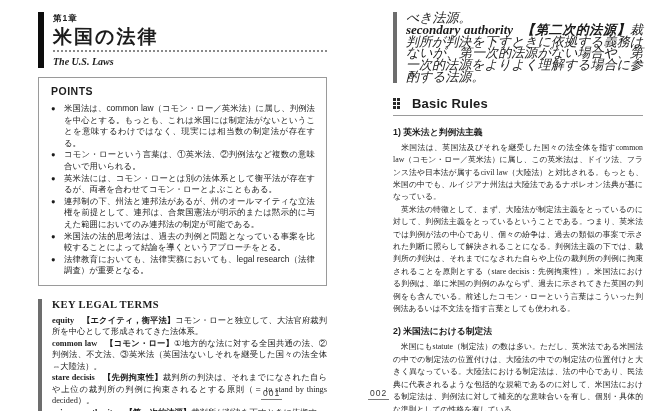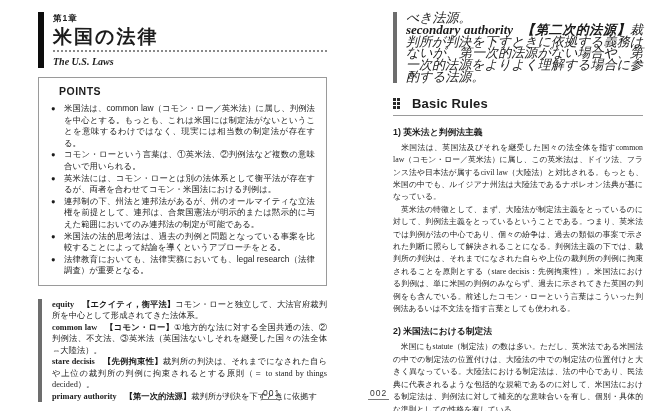--- a/index.html
+++ b/index.html
@@ -16,21 +16,21 @@
   .chapter-header{display:flex;}
   .chapter-bar{width:6px;background:#0d0d0d;margin-right:9px;flex:0 0 6px;height:56px;}
   .chapter-text{flex:1;}
   .chapter-label{font-size:8.5px;font-weight:bold;letter-spacing:1px;margin-top:1px;}
   .chapter-title{font-size:19px;font-weight:bold;letter-spacing:2px;margin:1px 0 3px;line-height:21px;}
   .title-divider{border-top:2px dotted #8a8a8a;margin:1px 0 4px;}
   .chapter-subtitle{font-family:"Liberation Serif",serif;font-style:italic;font-weight:bold;font-size:10px;}
 
   
   .points-box{margin-top:9px;border:1px solid #9a9a9a;padding:7px 11px 8px 12px;background:#fff;}
-  .points-heading{font-size:10.5px;font-weight:bold;letter-spacing:.5px;margin:0 8px 6px;}
+  .points-heading{font-size:10.5px;font-weight:bold;letter-spacing:.5px;margin:0 0 6px;}
   .points-list{list-style:none;margin:0;padding:0;}
   .points-list li{position:relative;padding-left:13px;font-size:8.4px;line-height:11.6px;text-align:justify;}
   .blt{position:absolute;left:0;top:0;font-size:7.5px;line-height:11.6px;}
 
   
   .terms-section{margin-top:13px;border-left:4px solid #6d6d6d;padding-left:10px;}
   .terms-heading{font-family:"Liberation Serif",serif;font-size:10.5px;font-weight:bold;letter-spacing:.4px;margin:0 0 5px;}
   .entry{margin:0;font-family:"Liberation Serif",serif;font-size:8.3px;line-height:11.5px;text-align:justify;}
   .term-name{font-family:"Liberation Serif",serif;font-weight:bold;}
   .term-reading{font-family:"Liberation Sans",sans-serif;font-weight:bold;margin-left:8px;}
@@ -66,28 +66,29 @@
       <div class="title-divider"></div>
       <div class="chapter-subtitle">The U.S. Laws</div>
     </div>
   </header>
 
   <section class="points-box">
     <h2 class="points-heading">POINTS</h2>
     <ul class="points-list">
       <li><span class="blt">●</span><span>米国法は、common law（コモン・ロー／英米法）に属し、判例法を中心とする。もっとも、これは米国には制定法がないということを意味するわけではなく、現実には相当数の制定法が存在する。</span></li>
       <li><span class="blt">●</span><span>コモン・ローという言葉は、①英米法、②判例法など複数の意味合いで用いられる。</span></li>
-      <li><span class="blt">●</span><span>英米法には、コモン・ローとは別の法体系として衡平法が存在するが、両者を合わせてコモン・米国法における判例は。</span></li>
+      <li><span class="blt">●</span><span>英米法には、コモン・ローとは別の法体系として衡平法が存在するが、両者を合わせてコモン・ローとよぶこともある。</span></li>
       <li><span class="blt">●</span><span>連邦制の下、州法と連邦法があるが、州のオールマイティな立法権を前提として、連邦は、合衆国憲法が明示的または黙示的に与えた範囲においてのみ連邦法の制定が可能である。</span></li>
       <li><span class="blt">●</span><span>米国法の法的思考法は、過去の判例と問題となっている事案を比較することによって結論を導くというアプローチをとる。</span></li>
       <li><span class="blt">●</span><span>法律教育においても、法律実務においても、legal research（法律調査）が重要となる。</span></li>
     </ul>
   </section>
 
   <section class="terms-section">
+    <h2 class="terms-heading">KEY LEGAL TERMS</h2>
     <p class="entry"><span class="term-name">equity</span><span class="term-reading">【エクイティ，衡平法】</span><span>コモン・ローと独立して、大法官府裁判所を中心として形成されてきた法体系。</span></p>
     <p class="entry"><span class="term-name">common law</span><span class="term-reading">【コモン・ロー】</span><span>①地方的な法に対する全国共通の法、②判例法、不文法、③英米法（英国法ないしそれを継受した国々の法全体⇔大陸法）。</span></p>
     <p class="entry"><span class="term-name">stare decisis</span><span class="term-reading">【先例拘束性】</span><span>裁判所の判決は、それまでになされた自らや上位の裁判所の判例に拘束されるとする原則（＝ to stand by things decided）。</span></p>
     <p class="entry"><span class="term-name">primary authority</span><span class="term-reading">【第一次的法源】</span><span>裁判所が判決を下すときに依拠す</span></p>
   </section>
 
 </div>
 
 <div class="page page-right">
 

